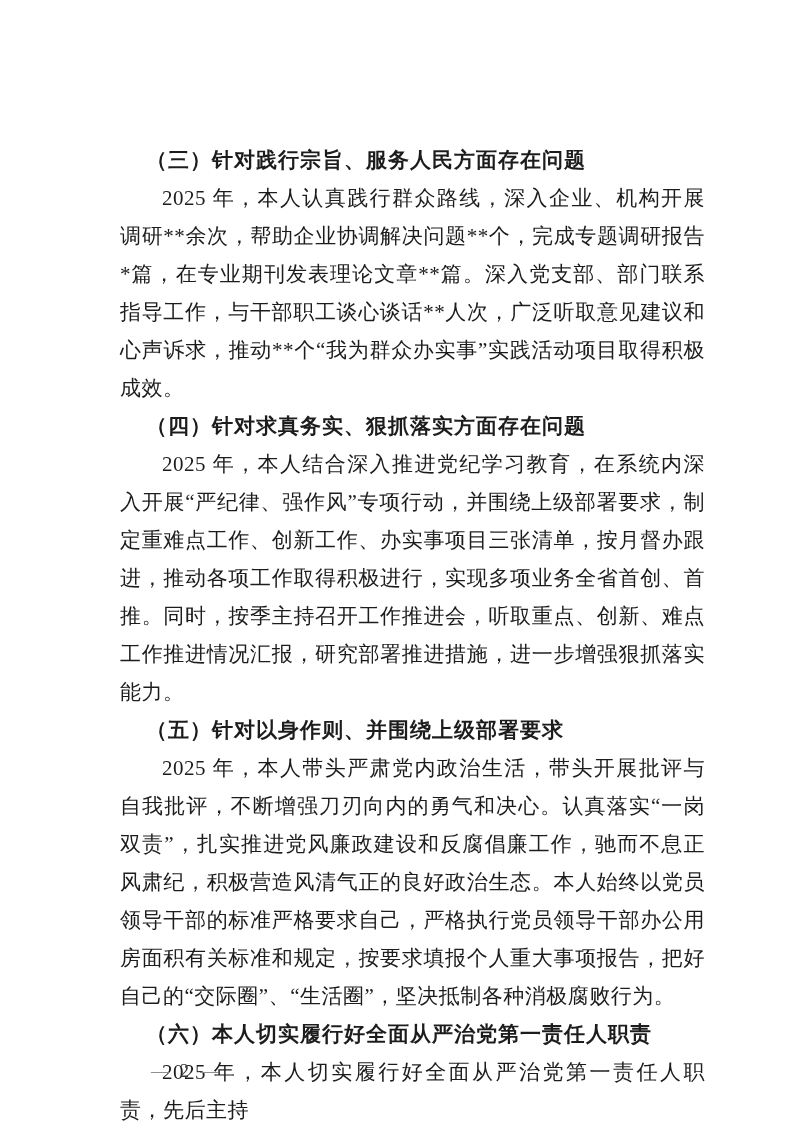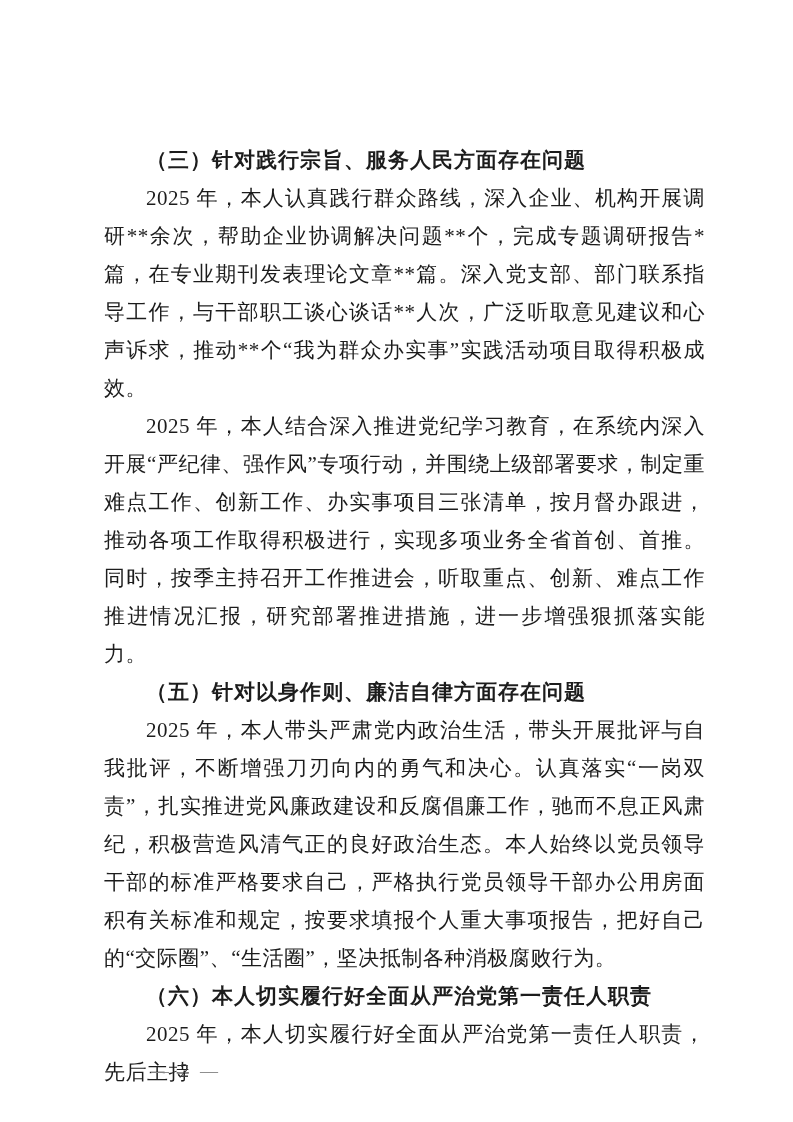--- a/index.html
+++ b/index.html
@@ -27,20 +27,21 @@
     text-justify: inter-character;
   }
   .section-heading {
     font-weight: bold;
     text-indent: 2em;
     letter-spacing: 1px;
   }
   .paragraph {
     text-indent: 2em;
     letter-spacing: 0.5px;
+    margin-left: 16px;
   }
   .footer {
     position: absolute;
     left: 129px;
     top: 1029px;
     font-size: 18px;
     line-height: 28px;
     letter-spacing: 1px;
     white-space: pre;
   }
@@ -58,25 +59,26 @@
 <div class="page">
 
   <div class="content">
 
     <div class="section">
       <div class="section-heading">（三）针对践行宗旨、服务人民方面存在问题</div>
       <div class="paragraph">2025 年，本人认真践行群众路线，深入企业、机构开展调研**余次，帮助企业协调解决问题**个，完成专题调研报告*篇，在专业期刊发表理论文章**篇。深入党支部、部门联系指导工作，与干部职工谈心谈话**人次，广泛听取意见建议和心声诉求，推动**个“我为群众办实事”实践活动项目取得积极成效。</div>
     </div>
 
     <div class="section">
+      <div class="section-heading">（四）针对求真务实、狠抓落实方面存在问题</div>
       <div class="paragraph">2025 年，本人结合深入推进党纪学习教育，在系统内深入开展“严纪律、强作风”专项行动，并围绕上级部署要求，制定重难点工作、创新工作、办实事项目三张清单，按月督办跟进，推动各项工作取得积极进行，实现多项业务全省首创、首推。同时，按季主持召开工作推进会，听取重点、创新、难点工作推进情况汇报，研究部署推进措施，进一步增强狠抓落实能力。</div>
     </div>
 
     <div class="section">
-      <div class="section-heading">（五）针对以身作则、廉洁自律方面存在问题</div>
+      <div class="section-heading">（五）针对以身作则、并围绕上级部署要求</div>
       <div class="paragraph">2025 年，本人带头严肃党内政治生活，带头开展批评与自我批评，不断增强刀刃向内的勇气和决心。认真落实“一岗双责”，扎实推进党风廉政建设和反腐倡廉工作，驰而不息正风肃纪，积极营造风清气正的良好政治生态。本人始终以党员领导干部的标准严格要求自己，严格执行党员领导干部办公用房面积有关标准和规定，按要求填报个人重大事项报告，把好自己的“交际圈”、“生活圈”，坚决抵制各种消极腐败行为。</div>
     </div>
 
     <div class="section">
       <div class="section-heading">（六）本人切实履行好全面从严治党第一责任人职责</div>
       <div class="paragraph">2025 年，本人切实履行好全面从严治党第一责任人职责，先后主持</div>
     </div>
 
   </div>
 

